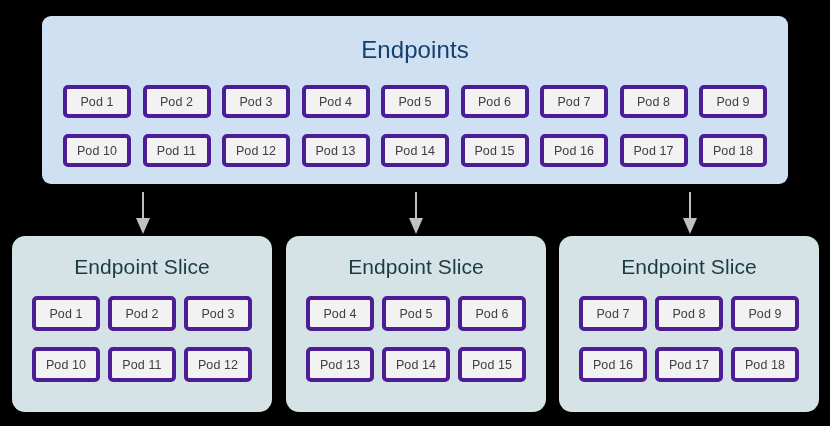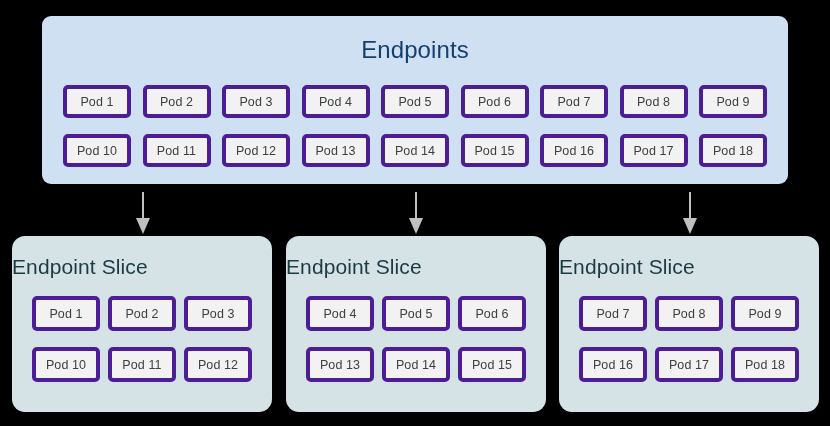--- a/index.html
+++ b/index.html
@@ -106,20 +106,21 @@
   }
   #slice-box-0 { left: 12px; }
   #slice-box-1 { left: 286px; }
   #slice-box-2 { left: 559px; }
 
   .slice-title {
     position: absolute;
     top: 20px;
     left: 0;
     width: 100%;
+    text-align: center;
     font-size: 21px;
     color: #1b3a42;
     letter-spacing: 0.1px;
     line-height: 1;
   }
   .slice-row {
     position: absolute;
     left: 20px;
     right: 20px;
     display: flex;

